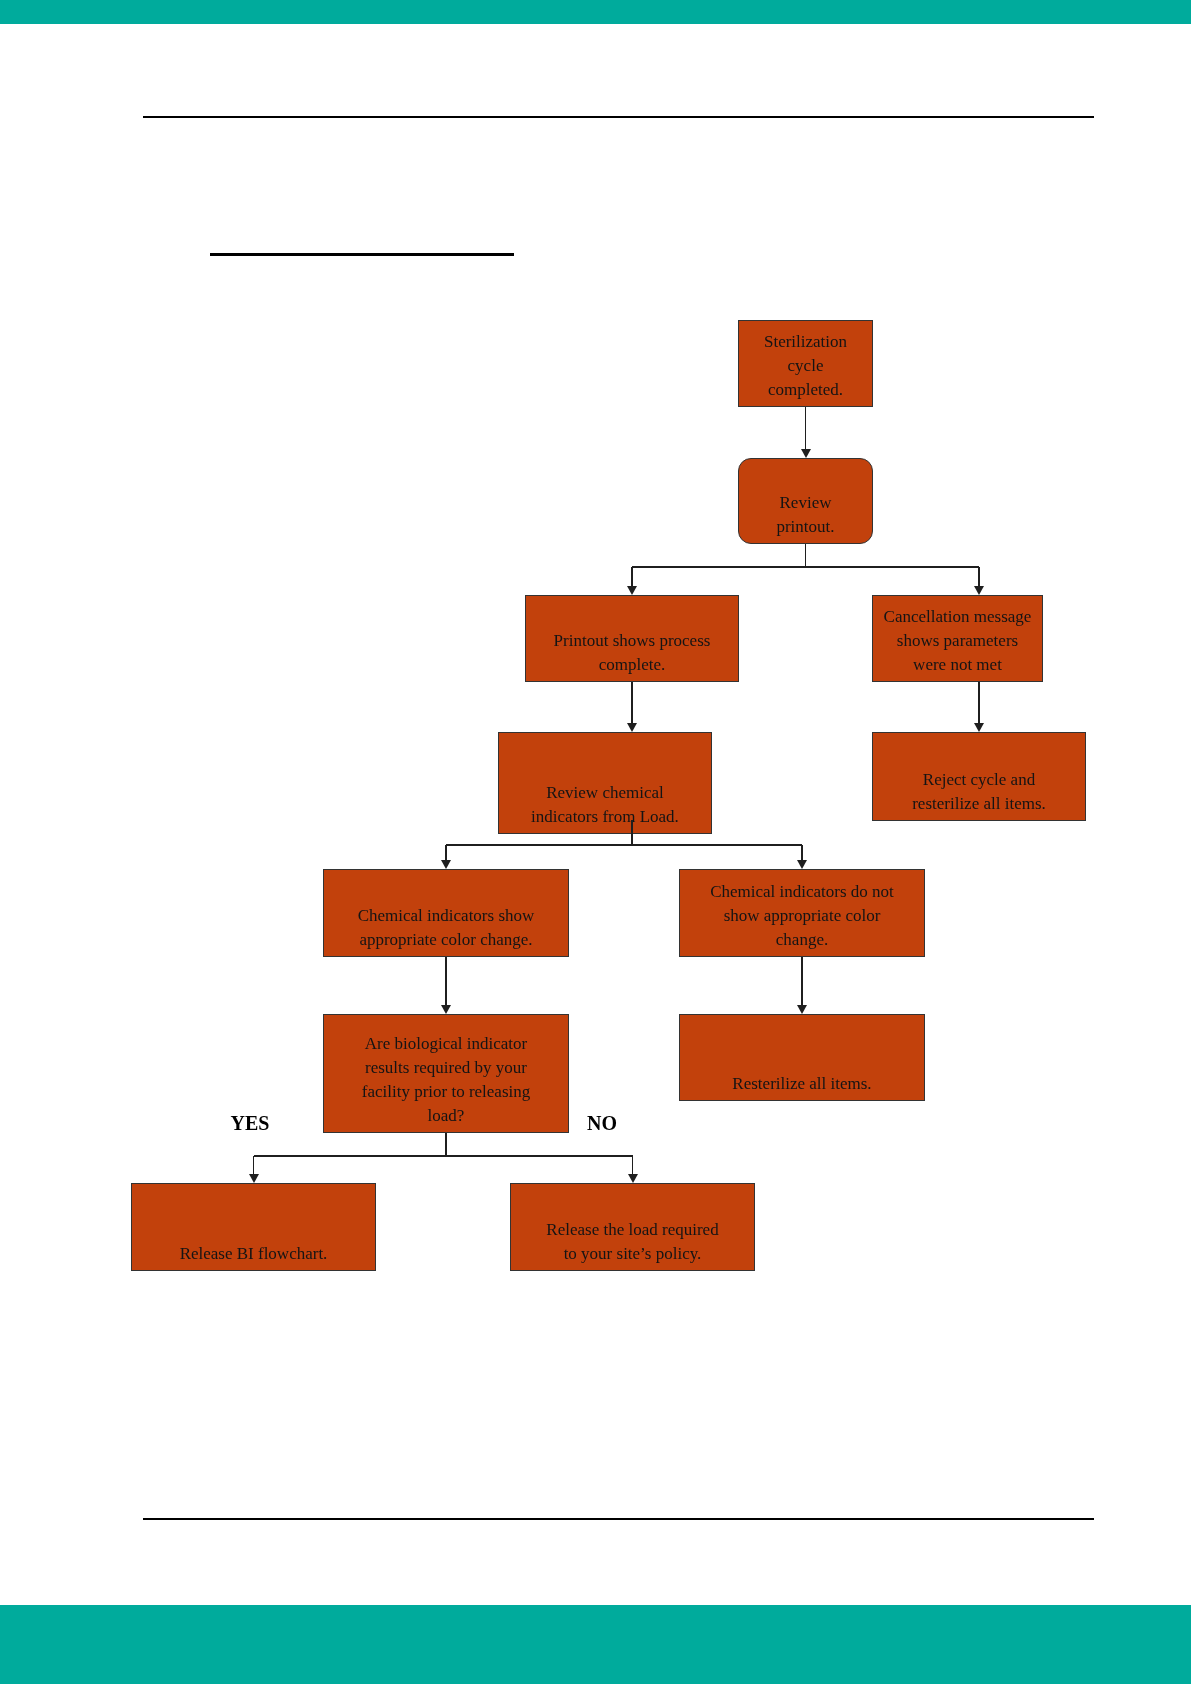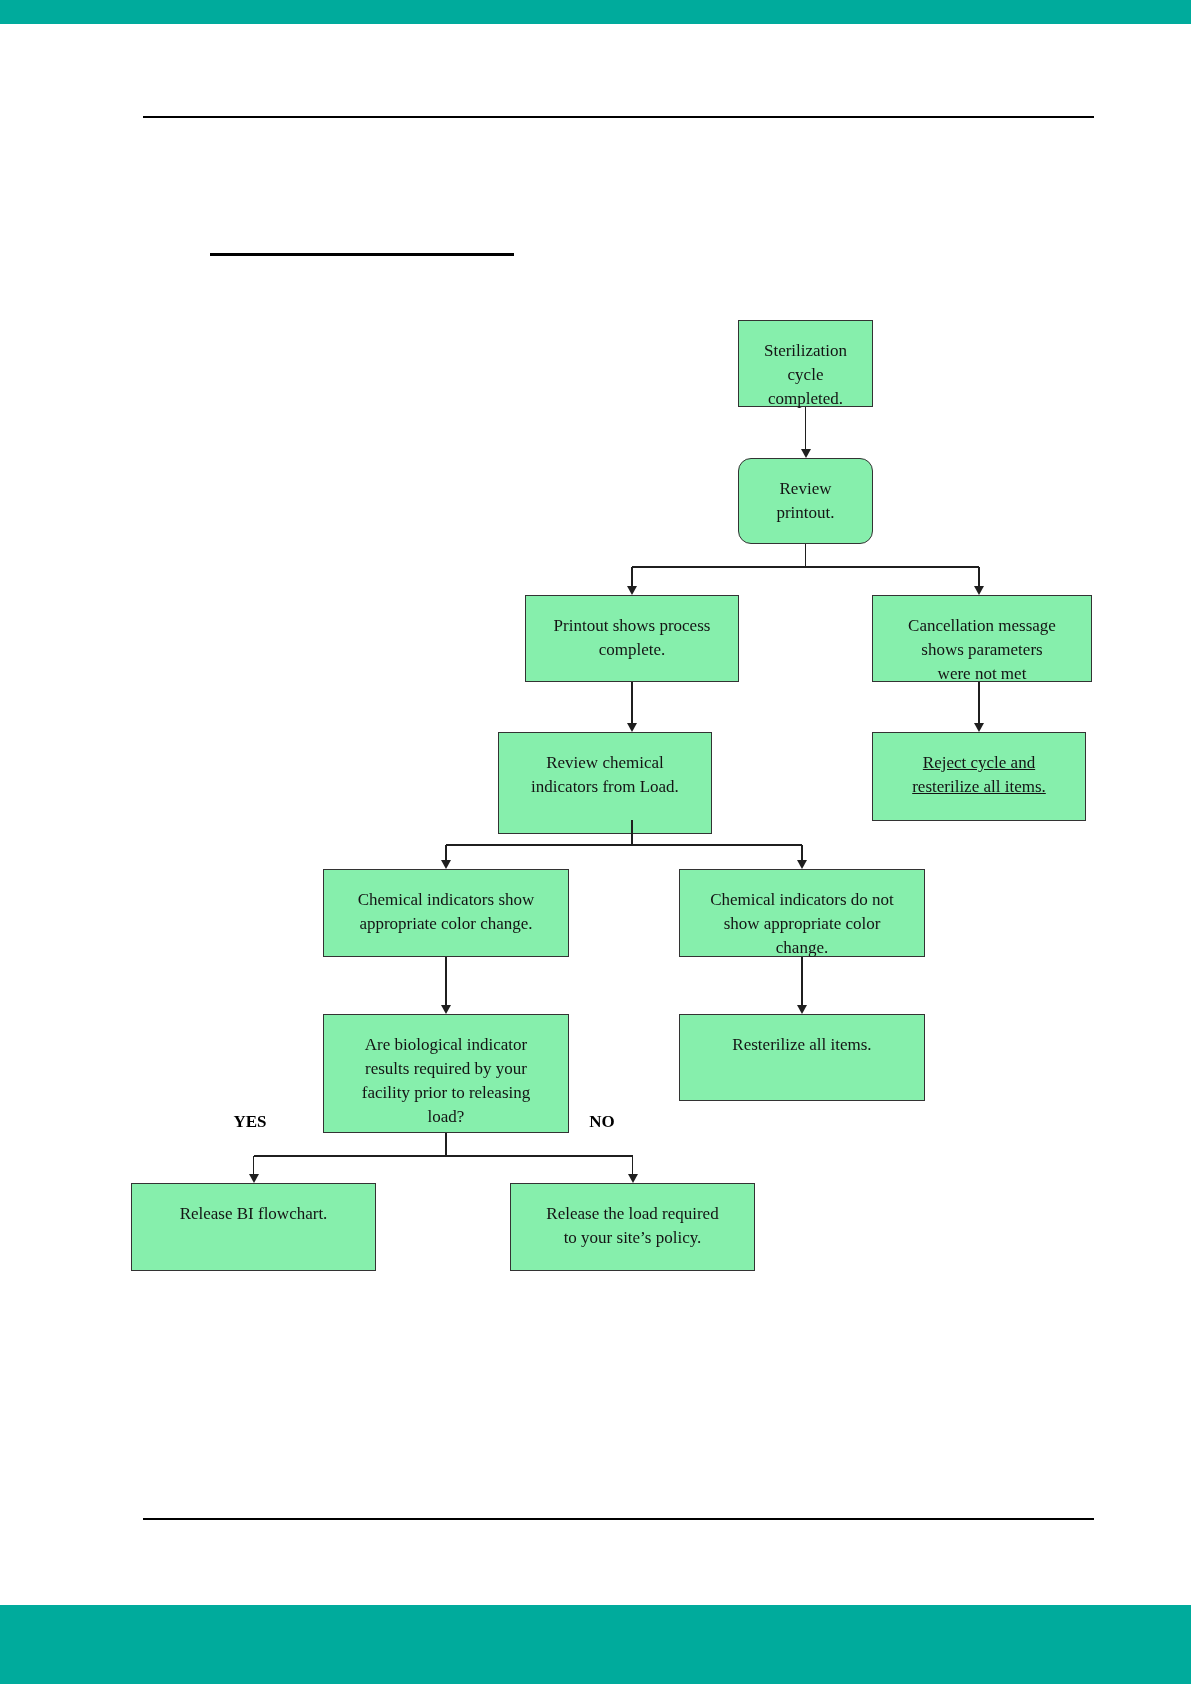--- a/index.html
+++ b/index.html
@@ -16,64 +16,64 @@
   .accent-bar.bottom{top:1605px;height:79px;}
   .rule{position:absolute;background:#000;}
   .rule.header{left:143px;top:116px;width:951px;height:2px;}
   .rule.footer{left:143px;top:1518px;width:951px;height:2px;}
   .rule.title-underline{left:210px;top:253px;width:304px;height:3px;}
   .flowchart{position:absolute;left:0;top:0;width:100%;height:100%;}
   .node{
     position:absolute;
     box-sizing:border-box;
     border:1.5px solid #333333;
-    background:#86efac;
-    display:flex;align-items:flex-start;justify-content:center;
+    background:#c2410c;
+    display:flex;align-items:flex-end;justify-content:center;
     text-align:center;
     font-size:17px;line-height:1.42;
-    padding:18px 8px;
+    padding:4px 8px;
     white-space:pre-line;
     color:#141414;
   }
   .edge-line{position:absolute;background:#1f1f1f;}
   .arrowhead{
     position:absolute;width:0;height:0;
     border-left:5px solid transparent;
     border-right:5px solid transparent;
     border-top:9px solid #1f1f1f;
   }
   .branch-label{
     position:absolute;
     transform:translateX(-50%);
     font-weight:bold;
-    font-size:17px;
+    font-size:20px;
     color:#000;
   }
 </style>
 </head>
 <body>
 
 <div class="page">
   <div class="accent-bar top" style="background: rgb(0, 171, 156);"></div>
   <div class="rule header"></div>
   <div class="rule title-underline"></div>
   <div class="flowchart">
       <div class="node" style="left: 738px; top: 320px; width: 135px; height: 87px;"><span>Sterilization
 cycle
 completed.</span></div>
       <div class="node" style="left: 738px; top: 458px; width: 135px; height: 86px; border-radius: 13px;"><span>Review
 printout.</span></div>
       <div class="node" style="left: 525px; top: 595px; width: 214px; height: 87px;"><span>Printout shows process
 complete.</span></div>
-      <div class="node" style="left: 872px; top: 595px; width: 220px; height: 87px;"><span>Cancellation message
+      <div class="node" style="left: 872px; top: 595px; width: 171px; height: 87px;"><span>Cancellation message
 shows parameters
 were not met</span></div>
       <div class="node" style="left: 498px; top: 732px; width: 214px; height: 102px;"><span>Review chemical
 indicators from Load.</span></div>
-      <div class="node" style="left: 872px; top: 732px; width: 214px; height: 89px; text-decoration: underline;"><span>Reject cycle and
+      <div class="node" style="left: 872px; top: 732px; width: 214px; height: 89px;"><span>Reject cycle and
 resterilize all items.</span></div>
       <div class="node" style="left: 323px; top: 869px; width: 246px; height: 88px;"><span>Chemical indicators show
 appropriate color change.</span></div>
       <div class="node" style="left: 679px; top: 869px; width: 246px; height: 88px;"><span>Chemical indicators do not
 show appropriate color
 change.</span></div>
       <div class="node" style="left: 323px; top: 1014px; width: 246px; height: 119px;"><span>Are biological indicator
 results required by your
 facility prior to releasing
 load?</span></div>

